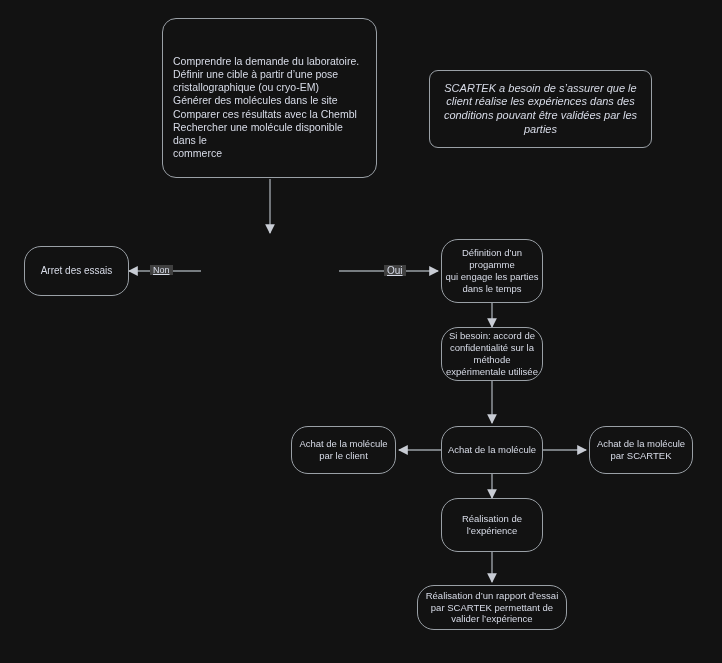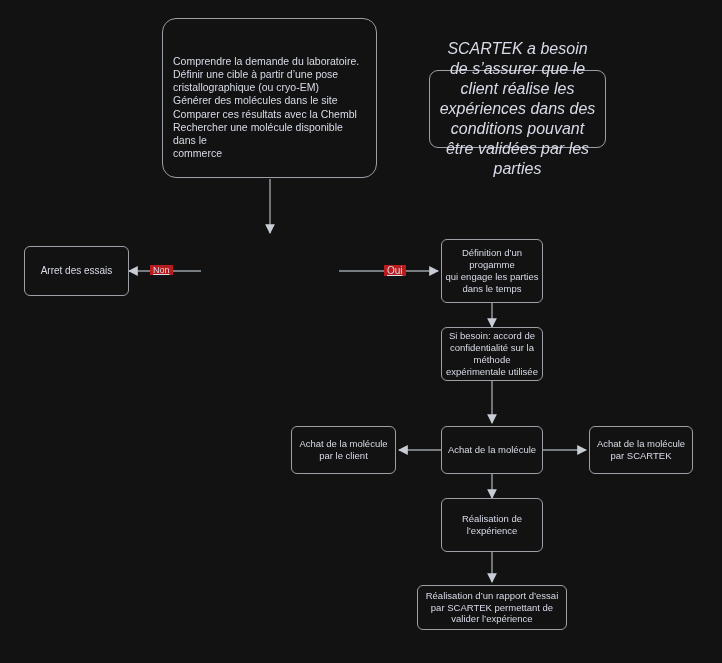--- a/index.html
+++ b/index.html
@@ -23,21 +23,21 @@
     color: #d8dce8;
     display: flex;
     align-items: center;
     justify-content: center;
     text-align: center;
     line-height: 1.25;
     white-space: pre-line;
     z-index: 3;
   }
   .node.rounded-lg { border-radius: 14px; }
-  .node.rounded-sm { border-radius: 6px; }
+  .node.rounded-sm { border-radius: 17px; }
   .node.note {
     border-radius: 9px;
     font-style: italic;
   }
   .node.topleft {
     align-items: flex-start;
     justify-content: flex-start;
     text-align: left;
   }
   .diamond-wrap {
@@ -60,21 +60,21 @@
   }
   .edge-layer {
     position: absolute;
     left: 0; top: 0;
     width: 722px; height: 663px;
     z-index: 1;
   }
   .edge-label {
     position: absolute;
     color: #d8dce8;
-    background: #b91c1c;
+    background: #404040;
     padding: 0 3px;
     z-index: 2;
     white-space: nowrap;
     text-decoration: underline;
   }
 </style>
 </head>
 <body>
 
 <div id="canvas">
@@ -108,21 +108,21 @@
   </svg>
 
   <div class="node rounded-lg topleft" style="left:162px; top:18px; width:215px; height:160px; padding:36px 8px 0 10px; font-size:10.5px;">Comprendre la demande du laboratoire.
 Définir une cible à partir d’une pose
 cristallographique (ou cryo-EM)
 Générer des molécules dans le site
 Comparer ces résultats avec la Chembl
 Rechercher une molécule disponible dans le
 commerce</div>
 
-  <div class="node note" style="left:429px; top:70px; width:177px; height:78px; padding:0 8px; font-size:16px;">SCARTEK a besoin de s’assurer que le
+  <div class="node note" style="left:429px; top:70px; width:223px; height:78px; padding:0 8px; font-size:11px;">SCARTEK a besoin de s’assurer que le
 client  réalise les expériences dans des
 conditions pouvant être validées par les
 parties</div>
 
 
   <div class="node rounded-sm" style="left:24px; top:246px; width:105px; height:50px; padding:0 2px; font-size:10px;">Arret des essais</div>
 
   <div class="node rounded-sm" style="left:441px; top:239px; width:102px; height:64px; padding:0 3px; font-size:9.5px;">Définition d’un
 progamme
 qui engage les parties

